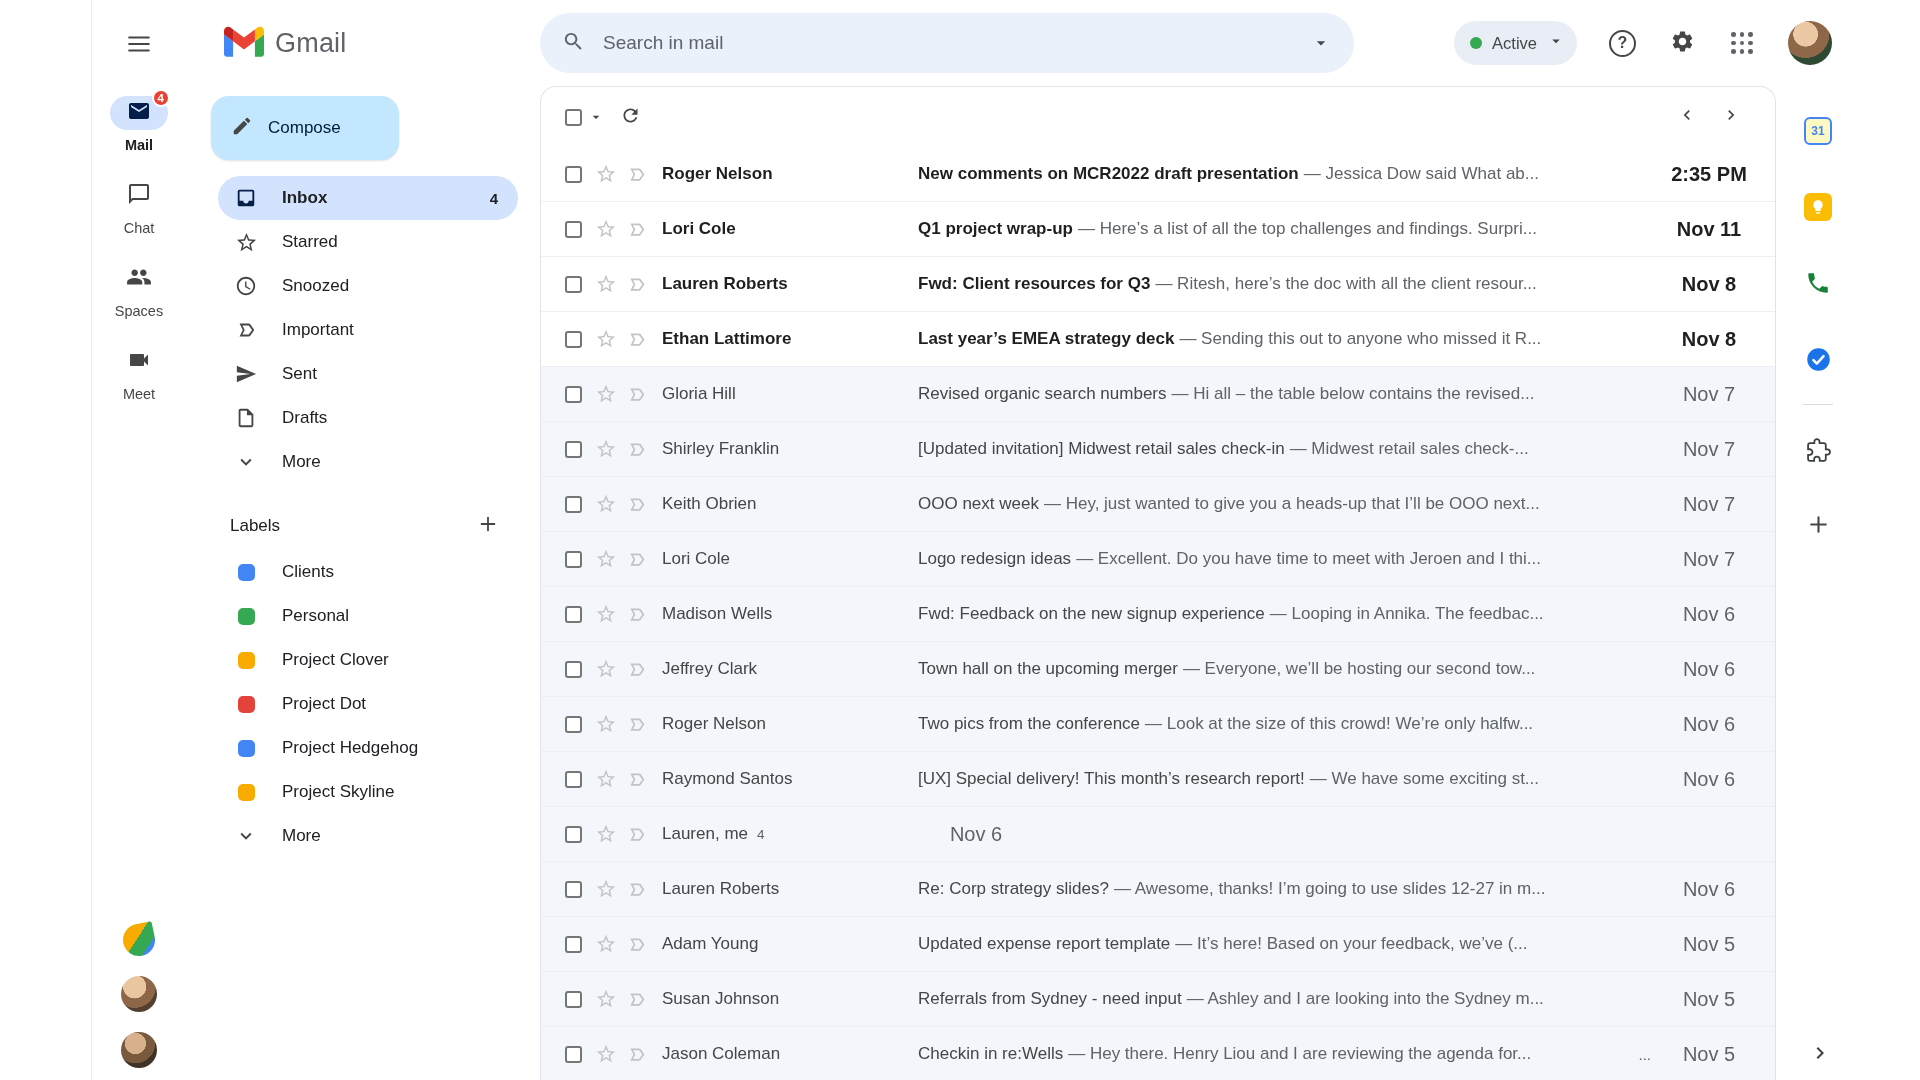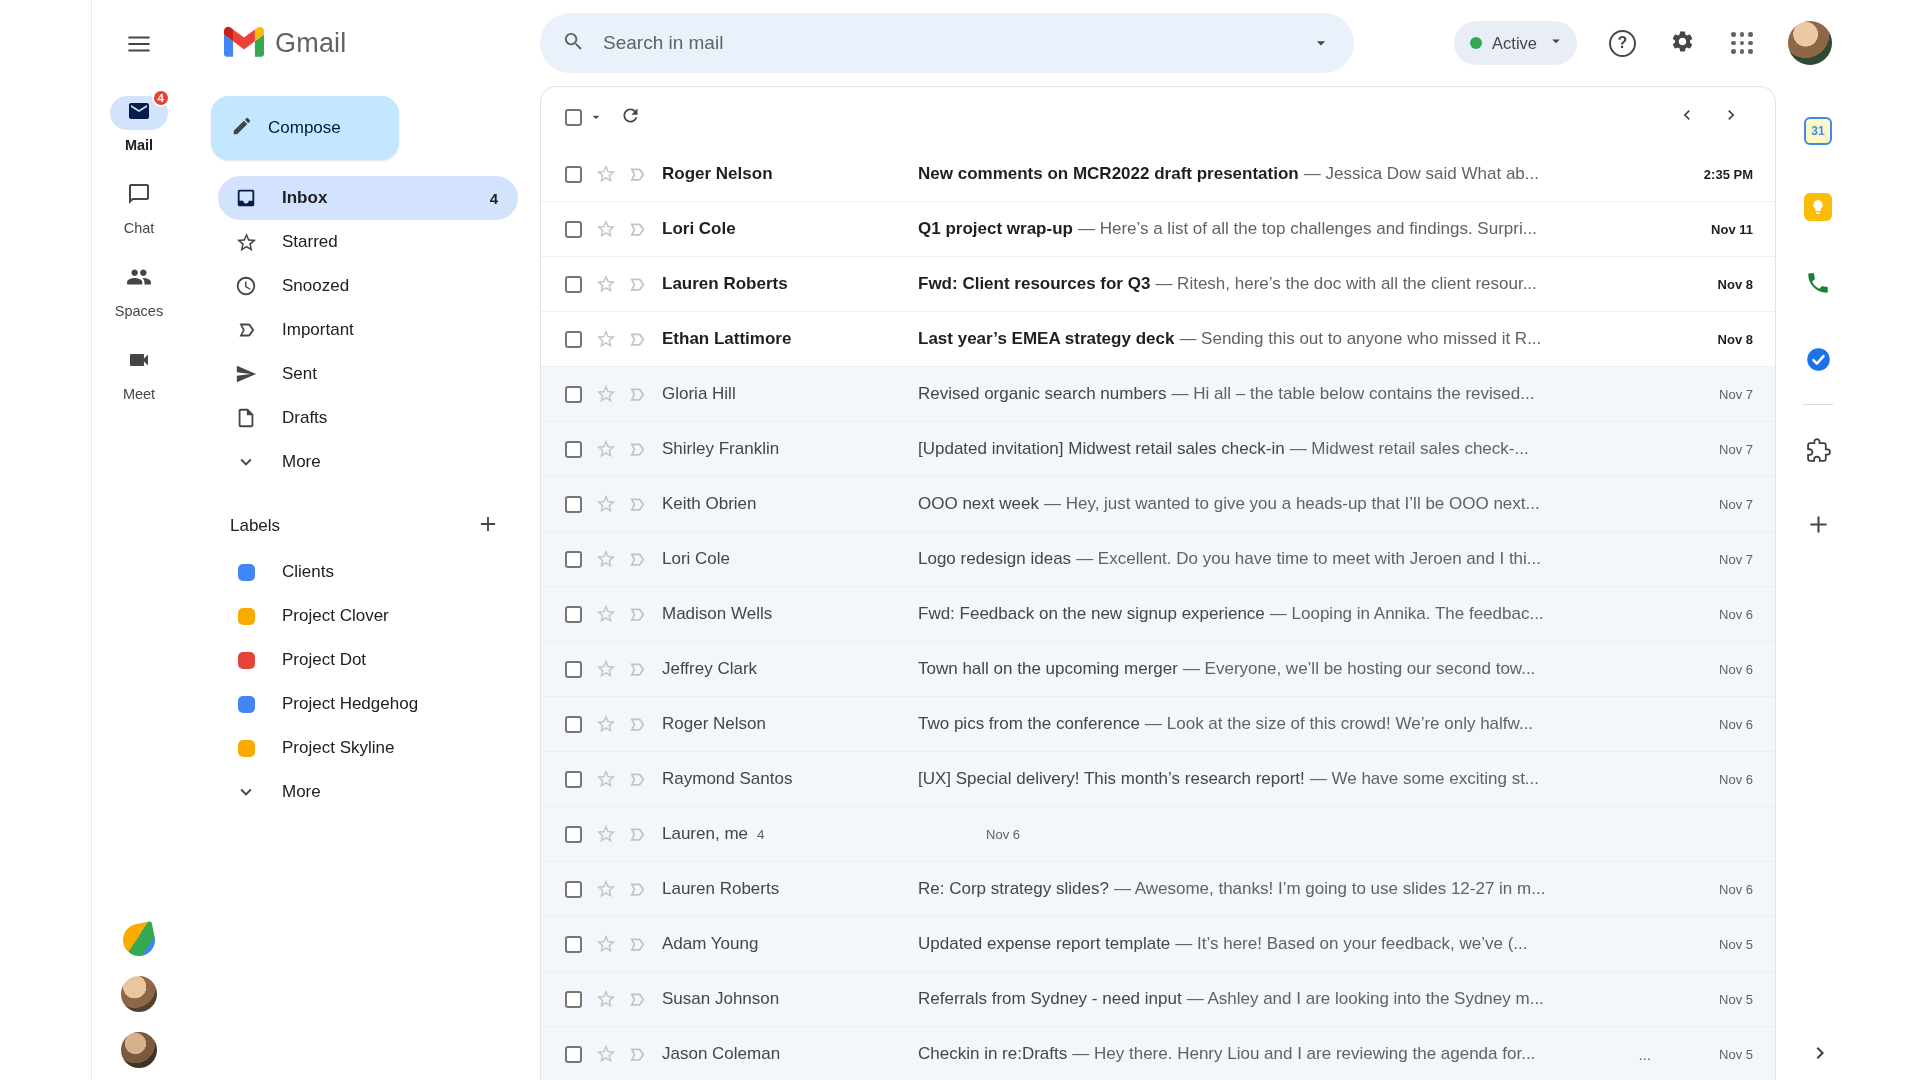--- a/index.html
+++ b/index.html
@@ -73,21 +73,21 @@
   .icon-star { width:24px; height:24px; margin-left:12px; flex:none; display:flex; align-items:center; justify-content:center; }
   .icon-imp { width:24px; height:24px; margin-left:6px; flex:none; display:flex; align-items:center; justify-content:center; }
   .sender { width:256px; flex:none; margin-left:14px; font-size:17px; color:#444746; white-space:nowrap; overflow:hidden; display:flex; align-items:baseline; gap:9px; }
   .row.unread .sender { font-weight:700; color:#1f1f1f; }
   .msg-count { font-size:13.5px; font-weight:400; color:#5f6368; }
   .subjwrap { flex:1; min-width:0; white-space:nowrap; overflow:hidden; text-overflow:ellipsis; font-size:17px; }
   .subject { color:#444746; }
   .row.unread .subject { font-weight:700; color:#1f1f1f; }
   .snippet { color:#5f6368; margin-left:5px; }
   .suffix { flex:none; color:#5f6368; font-size:15px; margin-left:10px; }
-  .date { width:88px; flex:none; text-align:right; font-size:13px; color:#5f6368; margin-left:14px; white-space:nowrap; }
+  .date { width:88px; flex:none; text-align:center; font-size:20px; color:#5f6368; margin-left:14px; white-space:nowrap; }
   .row.unread .date { color:#1f1f1f; font-weight:700; }
 
   
   .right-rail { width:131px; flex:none; position:relative; display:flex; flex-direction:column; align-items:flex-start; padding:30px 0 0 14px; gap:46px; }
   .rr-btn { width:30px; height:30px; display:flex; align-items:center; justify-content:center; cursor:pointer; }
   .rr-divider { width:30px; height:1px; background:#dadce0; margin:-16px 0; }
   .cal { width:28px; height:28px; border:2.5px solid #4285f4; border-radius:6px; color:#4285f4; font-size:12px; font-weight:700; display:flex; align-items:center; justify-content:center; background:#fef9c3; }
   .keep { width:28px; height:28px; background:#fbbc04; border-radius:6px; display:flex; align-items:center; justify-content:center; }
   .rr-expand { position:absolute; left:16px; bottom:10px; width:30px; height:30px; display:flex; align-items:center; justify-content:center; cursor:pointer; }
 </style>
@@ -252,20 +252,26 @@
 
     <div id="label-list">
         <div class="nav-item">
     <span class="nicon">
             <span class="swatch" style="background: rgb(66, 133, 244);"></span>
           </span>
     <span>Clients</span>
   </div>
         <div class="nav-item">
     <span class="nicon">
+            <span class="swatch" style="background: rgb(52, 168, 83);"></span>
+          </span>
+    <span>Personal</span>
+  </div>
+        <div class="nav-item">
+    <span class="nicon">
             <span class="swatch" style="background: rgb(249, 171, 0);"></span>
           </span>
     <span>Project Clover</span>
   </div>
         <div class="nav-item">
     <span class="nicon">
             <span class="swatch" style="background: rgb(226, 68, 59);"></span>
           </span>
     <span>Project Dot</span>
   </div>
@@ -722,21 +728,21 @@
     </span>
     <span class="icon-imp">
       <svg width="21" height="21" viewBox="0 0 24 24">
                   <path fill="#c0c4c9" d="M16.63 5.84C16.27 5.33 15.67 5 15 5H5l3.5 7L5 19h10c.67 0 1.27-.33 1.63-.84L21 12l-4.37-6.16zM15 17H8.1l2.5-5-2.5-5H15l3.57 5L15 17z"></path>
                 </svg>
     </span>
     <span class="sender">
       <span>Jason Coleman</span>
     </span>
     <span class="subjwrap">
-      <span class="subject">Checkin in re:Drafts</span><span class="snippet">— Hey there. Henry Liou and I are reviewing the agenda for...</span>
+      <span class="subject">Checkin in re:Wells</span><span class="snippet">— Hey there. Henry Liou and I are reviewing the agenda for...</span>
     </span>
     <span class="suffix">...</span>
     <span class="date">Nov 5</span>
   </div>
           </div>
       </div>
 
       <div class="right-rail">
         <span class="rr-btn">
           <span class="cal">

